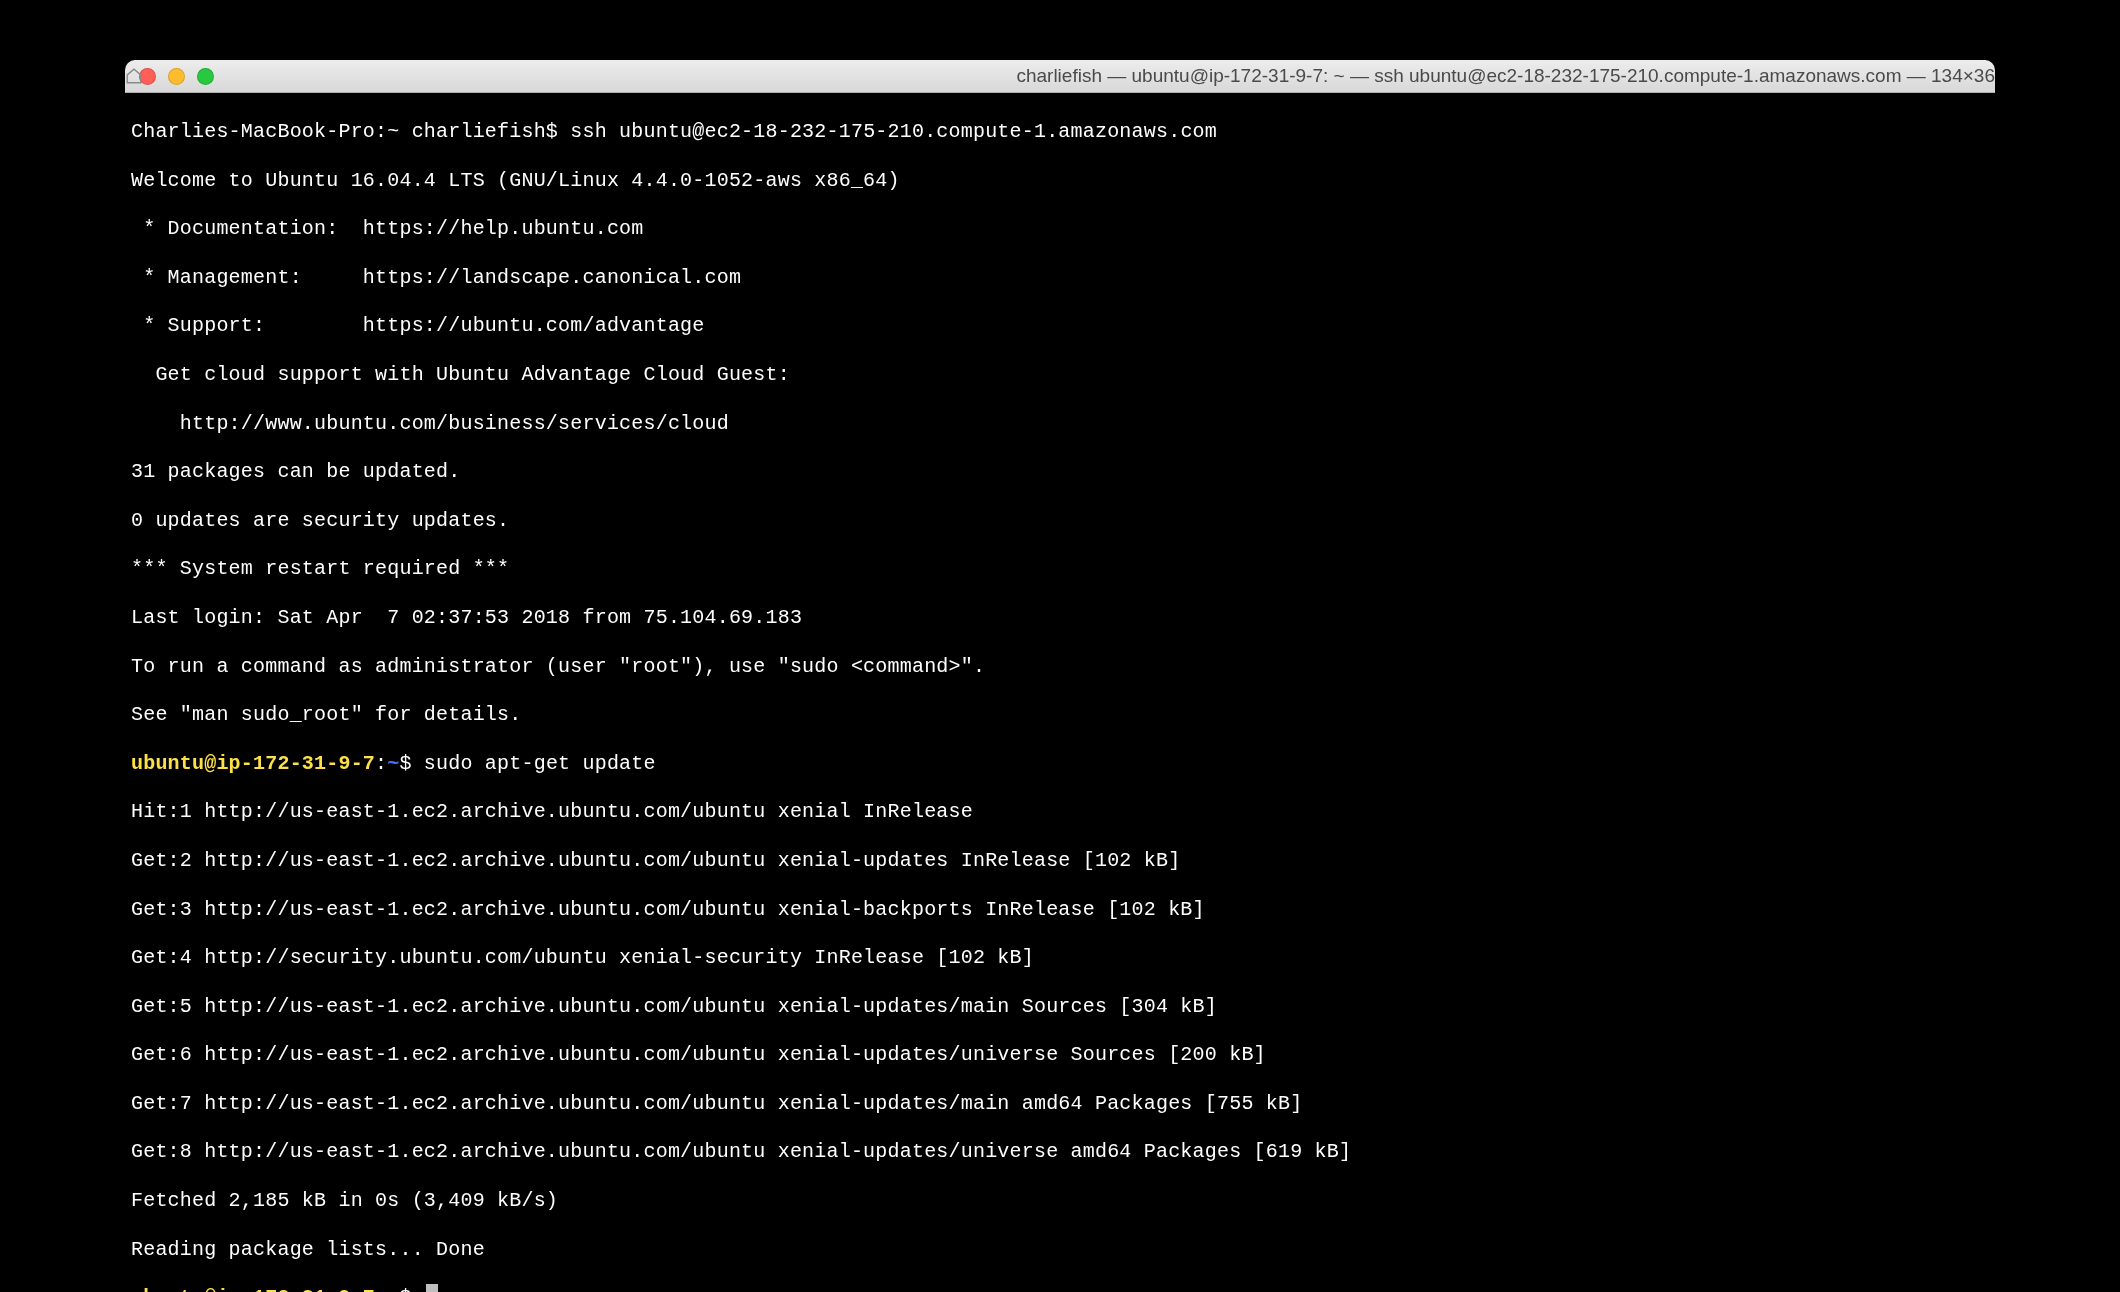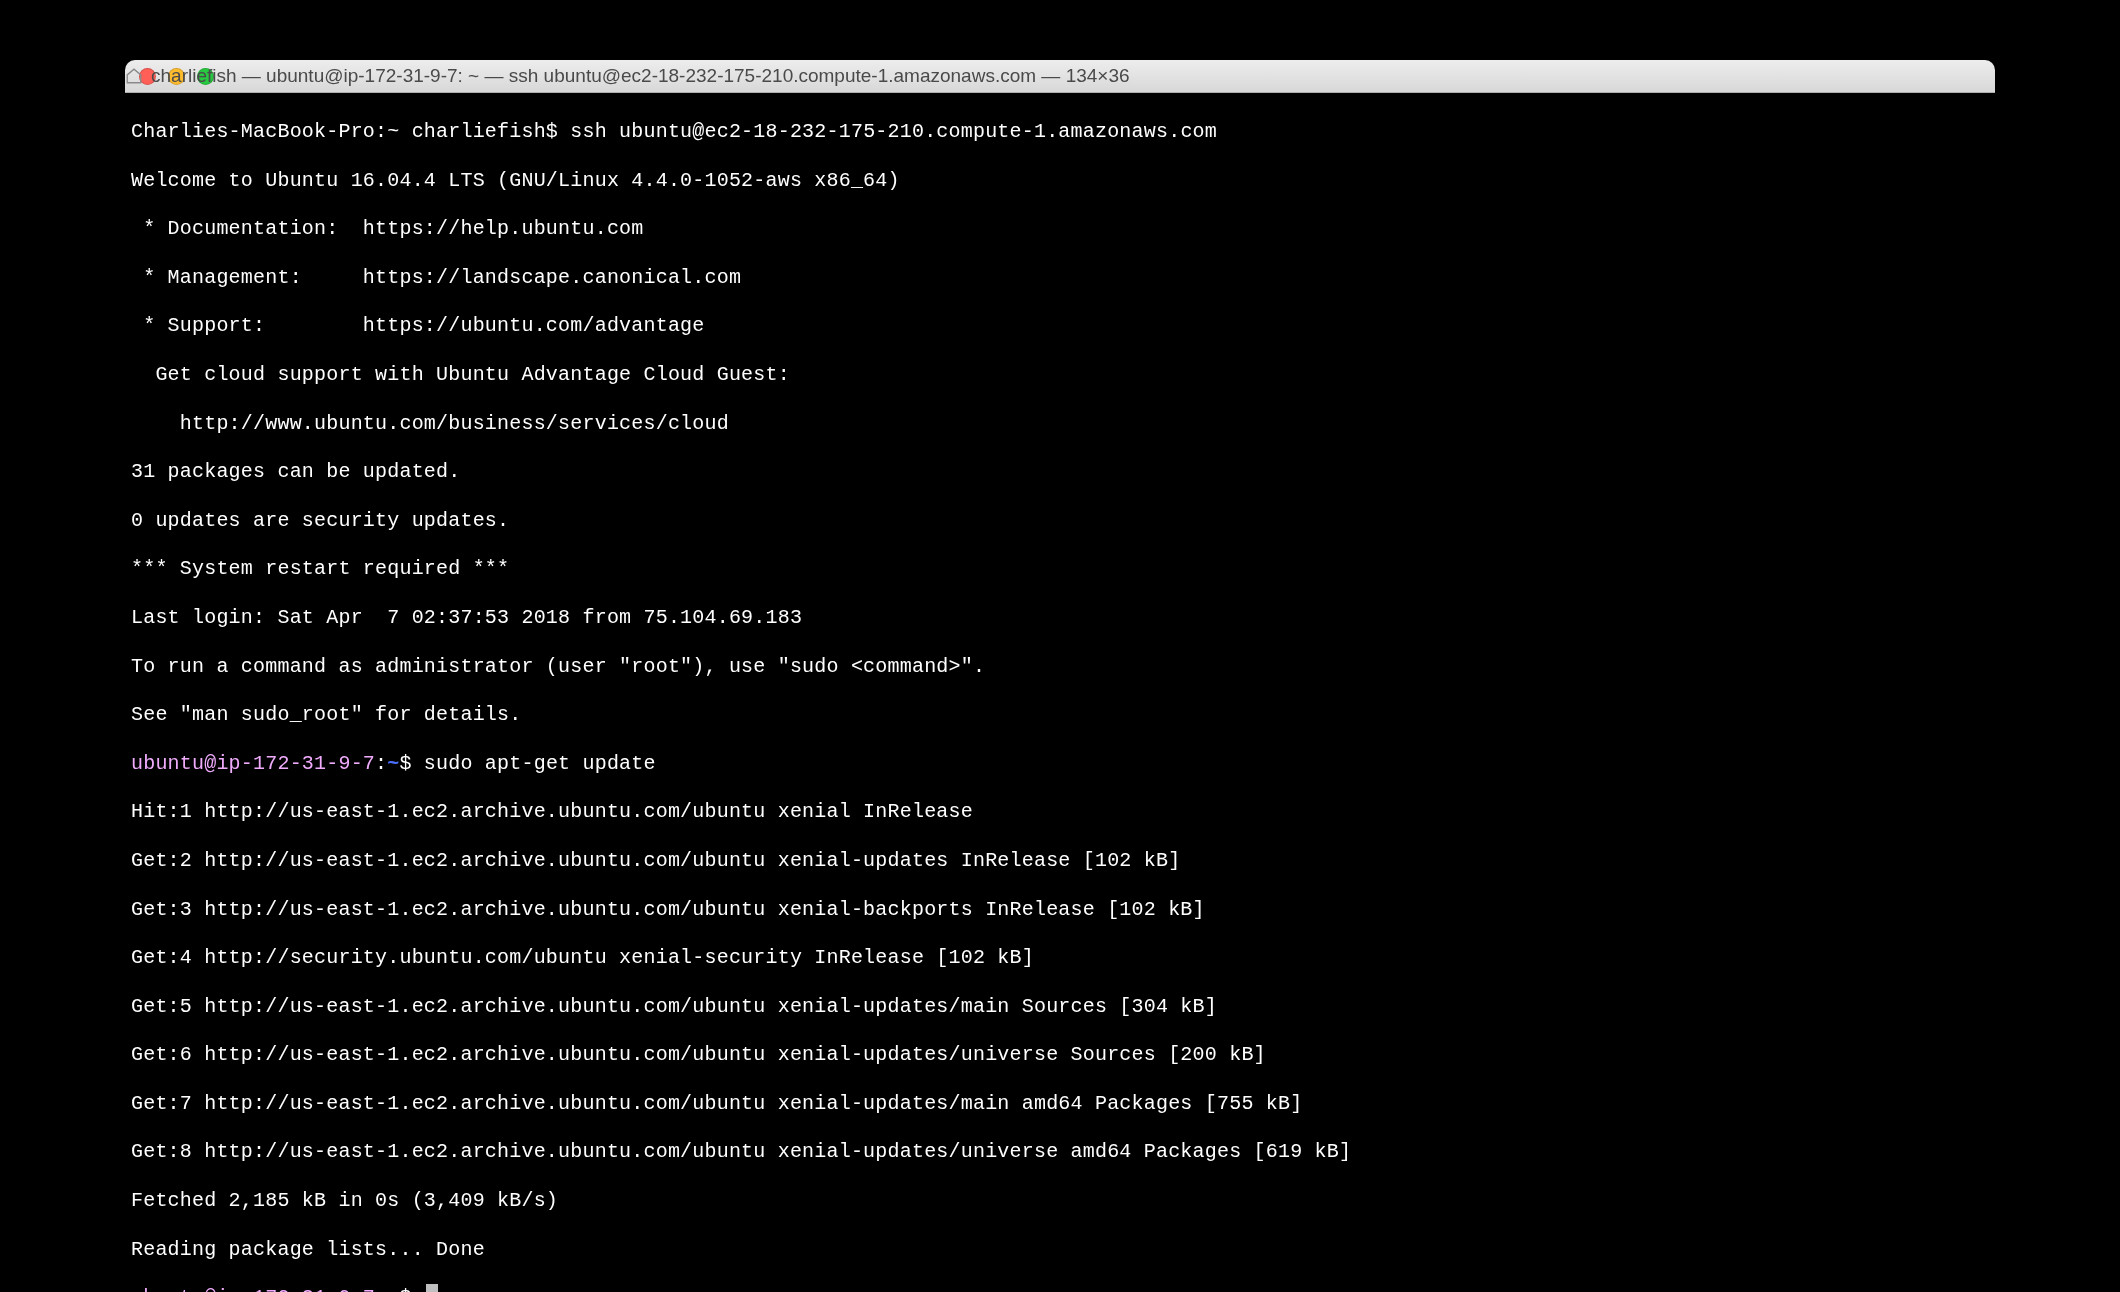--- a/index.html
+++ b/index.html
@@ -39,40 +39,40 @@
       border-radius: 50%;
       border: 0.5px solid rgba(0,0,0,0.15);
     }
     .light.close   { background: #ff5f57; }
     .light.minimize{ background: #ffbd2e; }
     .light.zoom    { background: #28c940; }
     .title-wrap {
       position: absolute;
       left: 0; right: 0;
       display: flex;
-      justify-content: flex-start;
+      justify-content: space-between;
       align-items: center;
       gap: 8px;
       pointer-events: none;
       color: #4a4a4a;
       font-family: -apple-system, "Helvetica Neue", sans-serif;
       font-size: 19px;
     }
     .home-icon { color: #8a8a8a; display: inline-flex; }
     .terminal-body {
       background: #000;
       color: #fff;
       font-size: 20px;
       line-height: 1.38;
       padding: 4px 6px 120px 6px;
       white-space: pre;
       font-weight: 500;
       letter-spacing: 0.2px;
     }
-    .green { color: #f0abfc; font-weight: normal; text-align: center; }
+    .green { color: #fde047; font-weight: bold; text-align: center; }
     .blue  { color: #4a6fff; font-weight: bold; }
     .caret {
       display: inline-block;
       width: 12px;
       height: 22px;
       background: #bfbfbf;
       vertical-align: -3px;
       margin-left: 2px;
     }
     .line { display: block; margin-top: 21px; }

